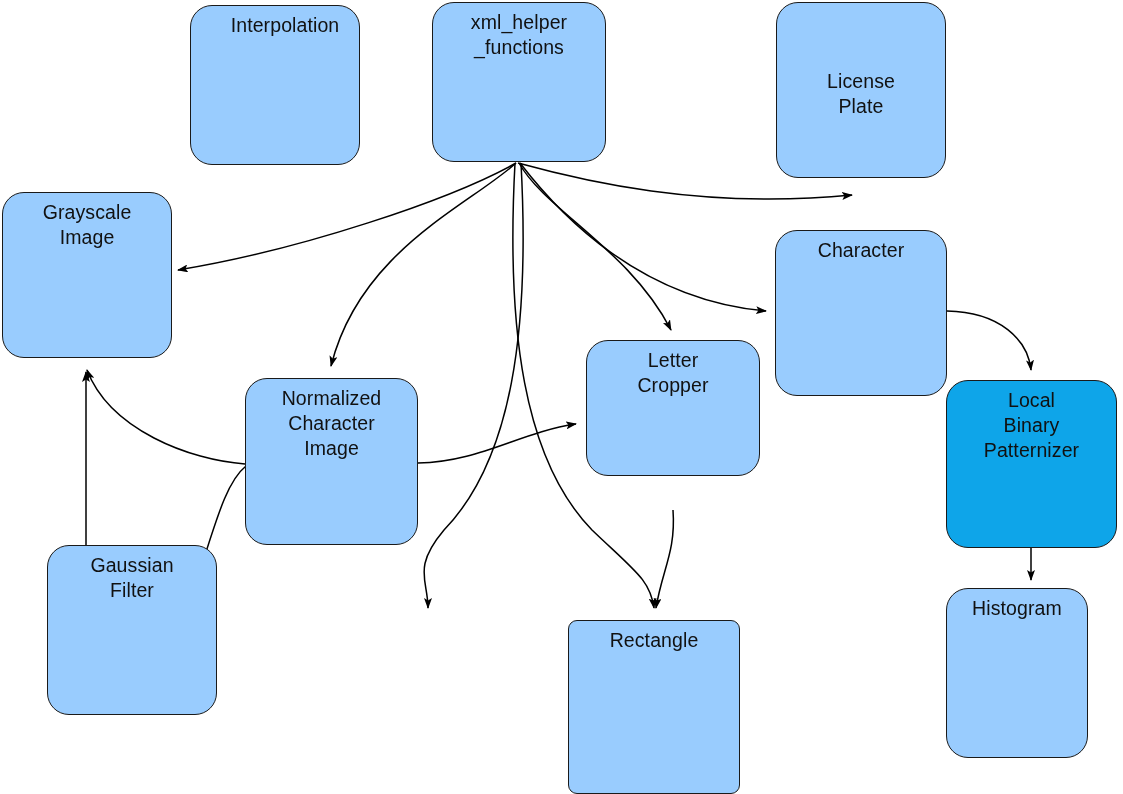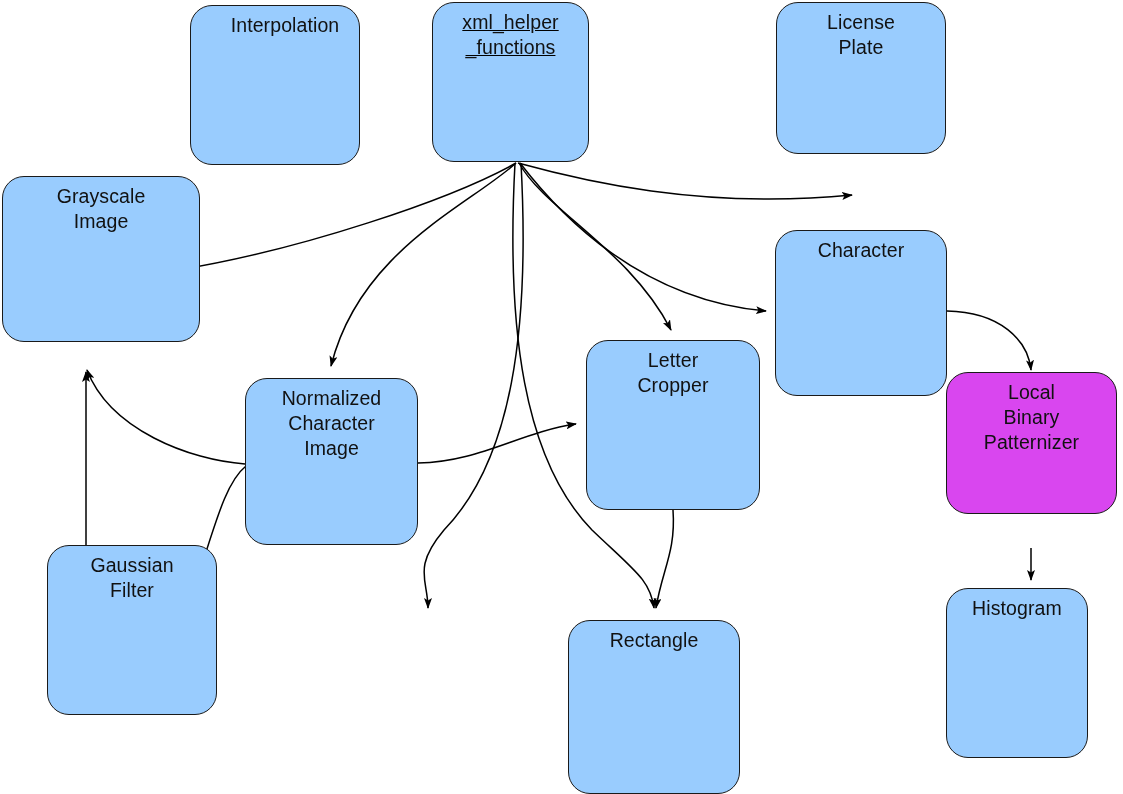--- a/index.html
+++ b/index.html
@@ -89,63 +89,63 @@
       <path d="M1031,548 L1031,580" marker-end="url(#arrowhead)"></path>
 
       <path d="M673,510 C676,552 662,570 656,608" marker-end="url(#arrowhead)"></path>
     </g>
   </svg>
 
   <div class="node" style="left: 190px; top: 5px; width: 170px; height: 160px; background: rgb(153, 204, 254); border-color: rgb(26, 26, 26); padding-left: 20px;">
     <span class="node-label">Interpolation</span>
   </div>
 
-  <div class="node" style="left: 432px; top: 2px; width: 157px; height: 160px; background: rgb(153, 204, 254); border-color: rgb(26, 26, 26); text-decoration: underline;">
+  <div class="node" style="left: 432px; top: 2px; width: 174px; height: 160px; background: rgb(153, 204, 254); border-color: rgb(26, 26, 26);">
     <span class="node-label">xml_helper
 _functions</span>
   </div>
 
-  <div class="node" style="left: 776px; top: 2px; width: 170px; height: 152px; background: rgb(153, 204, 254); border-color: rgb(26, 26, 26);">
+  <div class="node" style="left: 776px; top: 2px; width: 170px; height: 176px; background: rgb(153, 204, 254); border-color: rgb(26, 26, 26); align-items: center;">
     <span class="node-label">License
 Plate</span>
   </div>
 
-  <div class="node" style="left: 2px; top: 176px; width: 198px; height: 166px; background: rgb(153, 204, 254); border-color: rgb(26, 26, 26);">
+  <div class="node" style="left: 2px; top: 192px; width: 170px; height: 166px; background: rgb(153, 204, 254); border-color: rgb(26, 26, 26);">
     <span class="node-label">Grayscale
 Image</span>
   </div>
 
   <div class="node" style="left: 775px; top: 230px; width: 172px; height: 166px; background: rgb(153, 204, 254); border-color: rgb(26, 26, 26);">
     <span class="node-label">Character</span>
   </div>
 
-  <div class="node" style="left: 586px; top: 340px; width: 174px; height: 170px; background: rgb(153, 204, 254); border-color: rgb(26, 26, 26);">
+  <div class="node" style="left: 586px; top: 340px; width: 174px; height: 136px; background: rgb(153, 204, 254); border-color: rgb(26, 26, 26);">
     <span class="node-label">Letter
 Cropper</span>
   </div>
 
   <div class="node" style="left: 245px; top: 378px; width: 173px; height: 167px; background: rgb(153, 204, 254); border-color: rgb(26, 26, 26);">
     <span class="node-label">Normalized
 Character
 Image</span>
   </div>
 
-  <div class="node" style="left: 946px; top: 372px; width: 171px; height: 142px; background: #d946ef; border-color: rgb(26, 26, 26);">
+  <div class="node" style="left: 946px; top: 380px; width: 171px; height: 168px; background: #0ea5e9; border-color: rgb(26, 26, 26);">
     <span class="node-label">Local
 Binary
 Patternizer</span>
   </div>
 
   <div class="node" style="left: 2px; top: 545px; width: 170px; height: 170px; background: rgb(153, 204, 254); border-color: rgb(26, 26, 26); margin-left: 45px;">
     <span class="node-label">Gaussian
 Filter</span>
   </div>
 
 
-  <div class="node" style="left: 568px; top: 620px; width: 172px; height: 174px; background: rgb(153, 204, 254); border-color: rgb(26, 26, 26);">
+  <div class="node" style="left: 568px; top: 620px; width: 172px; height: 174px; background: rgb(153, 204, 254); border-color: rgb(26, 26, 26); border-radius: 9px;">
     <span class="node-label">Rectangle</span>
   </div>
 
   <div class="node" style="left: 946px; top: 588px; width: 142px; height: 170px; background: rgb(153, 204, 254); border-color: rgb(26, 26, 26);">
     <span class="node-label">Histogram</span>
   </div>
 
 </div>
 
 </body></html>

